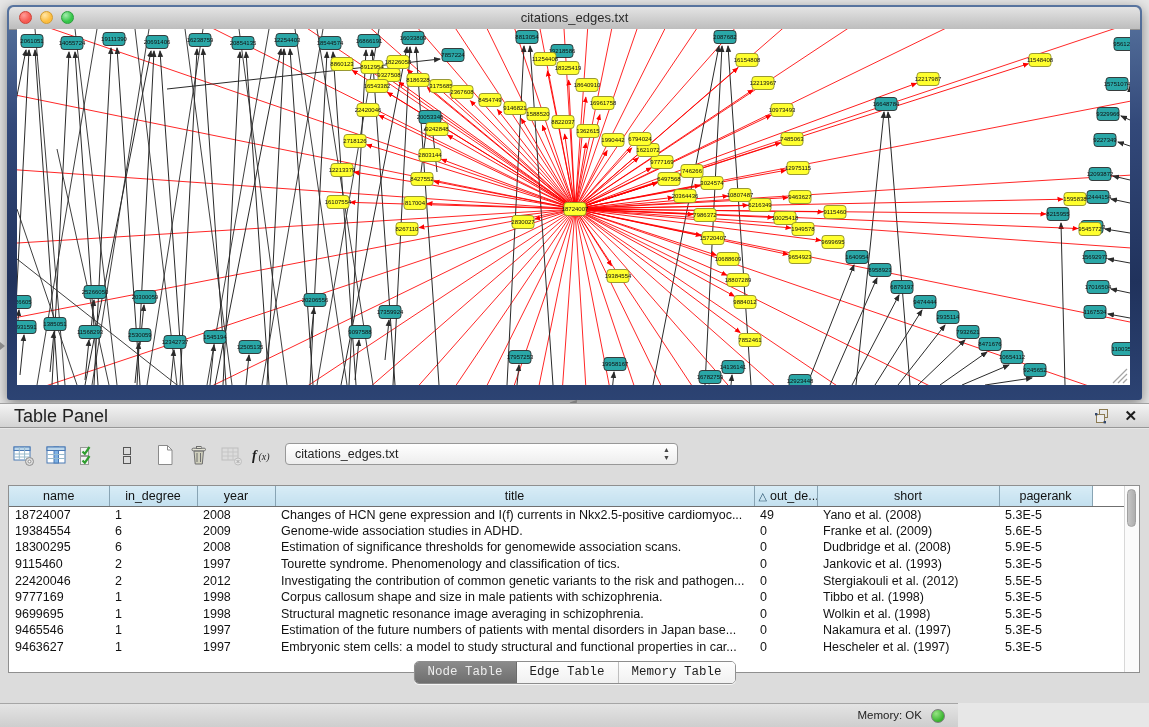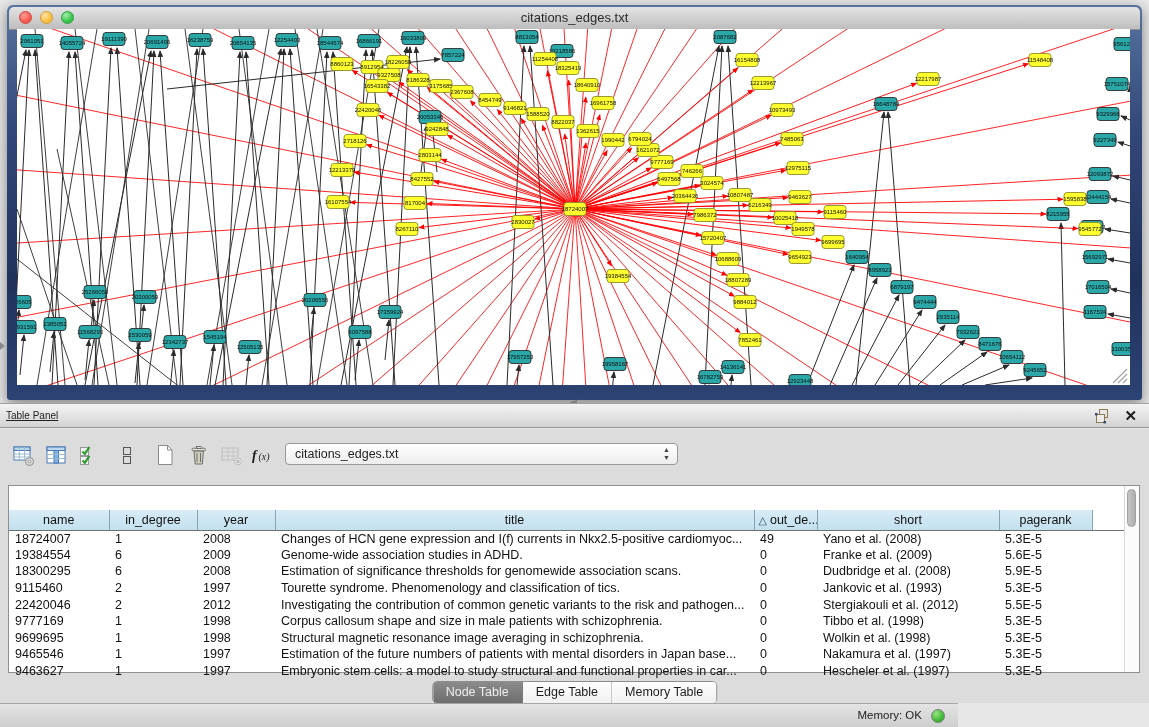--- a/index.html
+++ b/index.html
@@ -47,21 +47,21 @@
     position:absolute;left:571px;top:399px;width:0;height:0;
     border-left:4px solid transparent;border-right:4px solid transparent;
     border-bottom:7px solid #7e7e7e;transform:rotate(40deg);
   }
   
   .panel-header{
     position:absolute;left:0;top:403px;width:1149px;height:25px;box-sizing:border-box;
     background:linear-gradient(#f4f4f4,#d3d3d3);
     border-top:1px solid #a0a0a0;border-bottom:1px solid #979797;
   }
-  .panel-title{position:absolute;left:6px;top:0;line-height:24px;font-size:10px;color:#222;text-decoration:underline;}
+  .panel-title{position:absolute;left:14px;top:0;line-height:24px;font-size:18px;color:#222;}
   .panel-header-icons{position:absolute;right:12px;top:3px;display:flex;gap:14px;align-items:center;}
   .float-icon svg{display:block;}
   .close-icon{font-size:15px;font-weight:bold;color:#1c1c1c;line-height:18px;cursor:default;}
   
   .panel-body{
     position:absolute;left:0;top:429px;width:1149px;height:274px;
     background:#dcdcdc;
   }
   .toolbar{position:absolute;left:10px;top:10px;height:32px;display:flex;align-items:center;}
   .tool-btn{width:26px;height:26px;margin-right:7px;display:flex;align-items:center;justify-content:center;background:transparent;border:0;padding:0;}
@@ -74,21 +74,21 @@
     background:linear-gradient(#ffffff,#ededed);
     font-size:12.5px;color:#1e1e1e;
   }
   .dropdown .val{position:absolute;left:9px;top:0;line-height:21px;}
   .dropdown .stepper{position:absolute;right:7px;top:2px;font-size:7px;line-height:8px;color:#444;text-align:center;}
   
   .table-wrap{
     position:absolute;left:8px;top:56px;width:1132px;height:188px;box-sizing:border-box;
     background:#fff;border:1px solid #8f8f8f;
   }
-  table.data{border-collapse:collapse;table-layout:fixed;width:1116px;margin-top:24px;}
+  table.data{border-collapse:collapse;table-layout:fixed;width:1116px;}
   table.data th{
     height:20px;box-sizing:border-box;
     background:linear-gradient(#d8ecf6,#c3e0ef);
     border-right:1px solid #88a4b4;border-bottom:1px solid #6f6f6f;
     font-size:12.5px;font-weight:normal;color:#111;text-align:center;
     overflow:hidden;white-space:nowrap;padding:0 4px;
   }
   table.data th.filler{background:#fff;border-right:0;}
   table.data td{
     height:16.6px;box-sizing:border-box;padding:0 0 0 6px;
@@ -98,23 +98,23 @@
   .vscroll{
     position:absolute;right:0;top:0;width:14px;height:186px;
     background:#fbfbfb;border-left:1px solid #d8d8d8;
   }
   .vscroll .thumb{
     position:absolute;left:2px;top:3px;width:9px;height:38px;border-radius:5px;
     background:linear-gradient(90deg,#c6c6c6,#aeaeae);border:1px solid #a0a0a0;box-sizing:border-box;
   }
   
   .tabs{
-    position:absolute;left:50%;top:252px;transform:translateX(-50%);
+    position:absolute;left:50%;top:232px;transform:translateX(-50%);
     display:flex;height:21px;border:1px solid #8d8d8d;border-radius:5px;overflow:hidden;
-    background:#fcfcfc;box-shadow:0 1px 0 rgba(255,255,255,.7);
+    background:#fcfcfc;box-shadow:0 1px 0 rgba(255,255,255,.7);font-family:Liberation Mono, monospace;
   }
   .tab{
     padding:0 13px;line-height:20px;font-size:12.5px;color:#1d1d1d;
     border-right:1px solid #bdbdbd;cursor:default;background:linear-gradient(#fefefe,#f1f1f1);
   }
   .tab:last-child{border-right:0;}
   .tab.selected{background:linear-gradient(#8b8b8b,#6e6e6e);color:#ededed;border-right-color:#666;}
   
   .status-bar{
     position:absolute;left:0;bottom:0;width:958px;height:24px;box-sizing:border-box;

